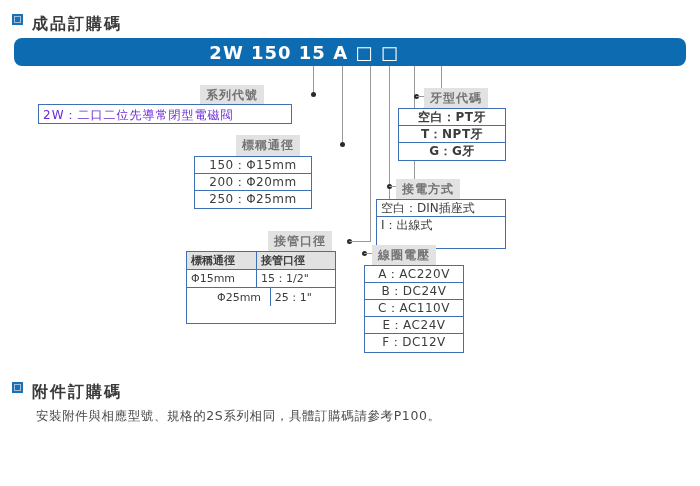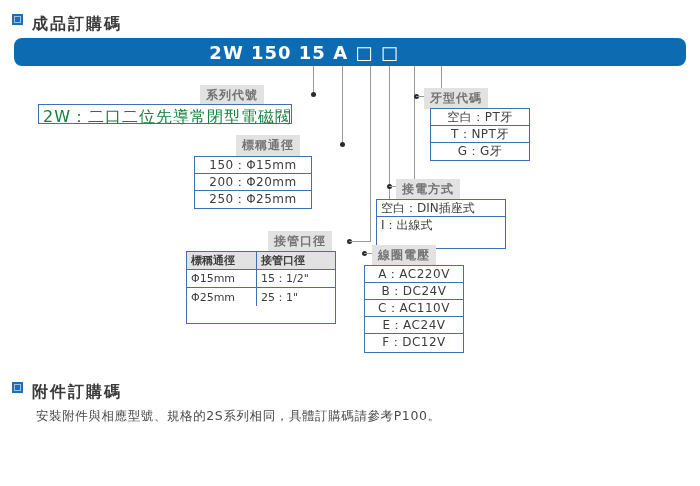--- a/index.html
+++ b/index.html
@@ -103,22 +103,22 @@
     font-size: 12px;
     color: #3c3c3c;
     white-space: nowrap;
     box-sizing: border-box;
     display: flex;
     align-items: center;
   }
   .box-row:last-child { border-bottom: none; }
 
   .single-line {
-    font-size: 16px;
-    color: #15803d;
+    font-size: 12px;
+    color: #6d28d9;
     white-space: nowrap;
     padding: 2px 4px;
     letter-spacing: 1px;
   }
 
   
   .list-box .box-row {
     justify-content: center;
     height: 17px;
     letter-spacing: 0.5px;
@@ -130,21 +130,21 @@
     border: 1px solid #3f6fb5;
     box-sizing: border-box;
     background: #fff;
   }
   .tbl-row {
     display: flex;
     border-bottom: 1px solid #3f6fb5;
     height: 18px;
     box-sizing: border-box;
   }
-  .tbl-row:last-child { border-bottom: none; }
+  .tbl-row:last-child { border-bottom: none; margin-left: 26px; }
   .tbl-cell {
     font-size: 11px;
     color: #3c3c3c;
     display: flex;
     align-items: center;
     padding-left: 4px;
     box-sizing: border-box;
     white-space: nowrap;
   }
   .tbl-cell.c0 { width: 70px; border-right: 1px solid #3f6fb5; }
@@ -213,21 +213,21 @@
     <div class="tbl-cell c0">Φ15mm</div>
     <div class="tbl-cell c1">15：1/2"</div>
   </div>
   <div class="tbl-row">
     <div class="tbl-cell c0">Φ25mm</div>
     <div class="tbl-cell c1">25：1"</div>
   </div>
 </div>
 
 <div class="tag" style="left:424px; top:88px;">牙型代碼</div>
-<div class="box list-box" style="left:430px; top:108px; width:100px; height:53px;">
+<div class="box list-box" style="left:398px; top:108px; width:108px; height:53px;font-weight:bold;">
   <div class="box-row">空白：PT牙</div>
   <div class="box-row">T：NPT牙</div>
   <div class="box-row">G：G牙</div>
 </div>
 
 <div class="tag" style="left:396px; top:179px;">接電方式</div>
 <div class="box" style="left:376px; top:199px; width:130px; height:50px;">
   <div class="box-row" style="height:17px; padding-left:4px;">空白：DIN插座式</div>
   <div class="box-row" style="height:17px; padding-left:4px;">I：出線式</div>
 </div>

